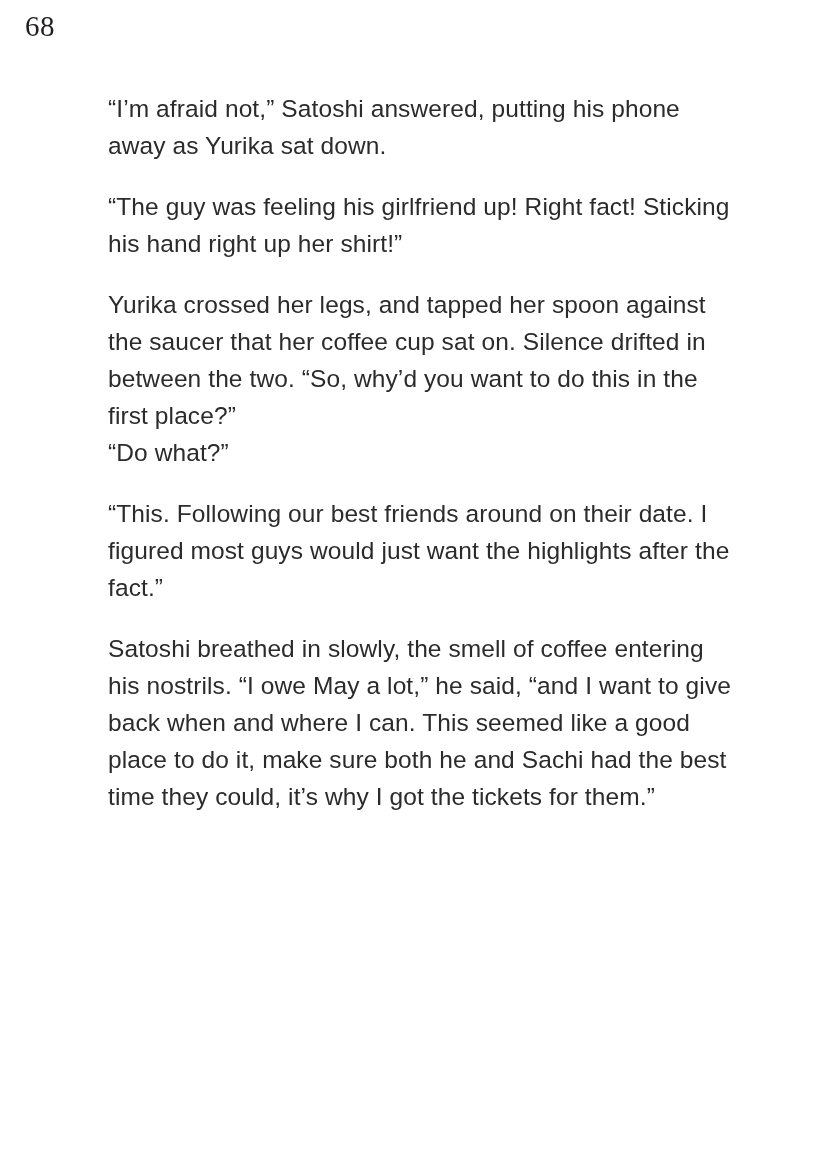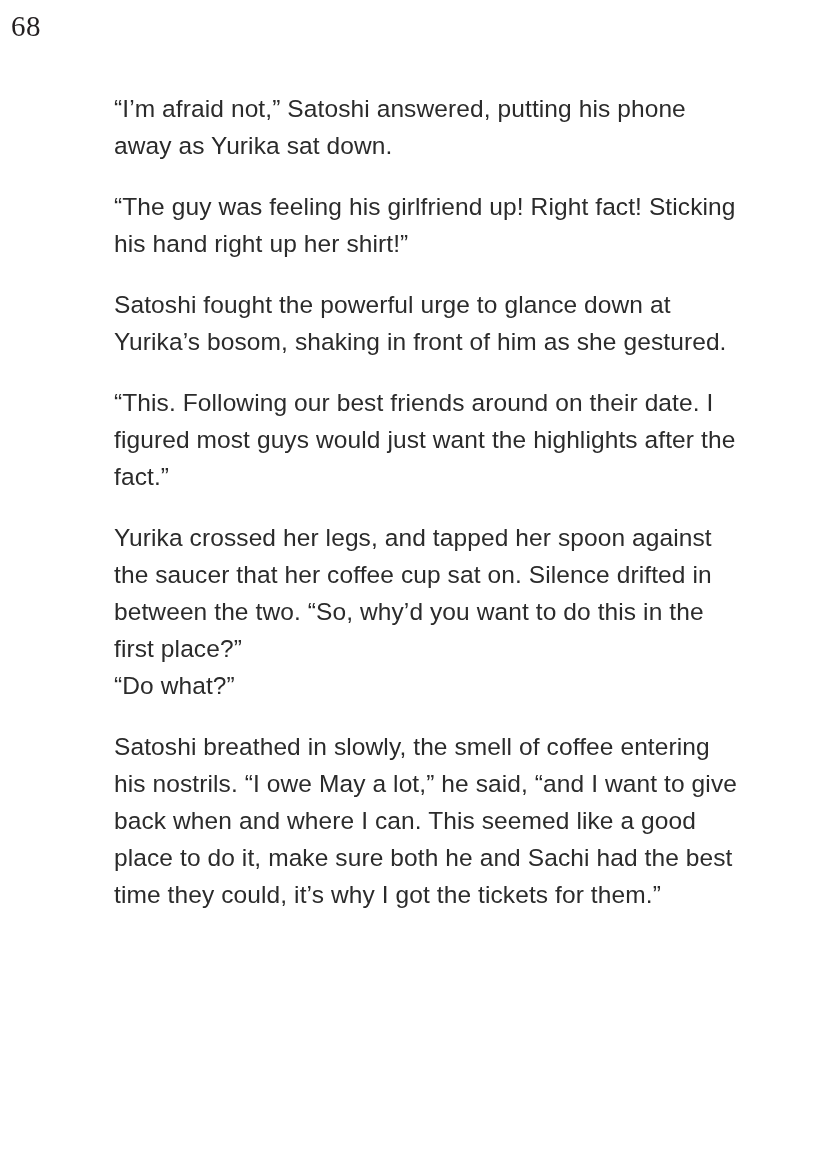--- a/index.html
+++ b/index.html
@@ -17,56 +17,55 @@
   }
   .page {
     position: relative;
     width: 827px;
     height: 1166px;
     box-sizing: border-box;
   }
   .page-number {
     position: absolute;
     top: 12px;
-    left: 11px;
+    left: 25px;
     font-family: "Liberation Serif", serif;
     font-size: 29px;
     line-height: 1;
     color: #231f20;
     letter-spacing: 0.5px;
   }
   .body-text {
     position: absolute;
     top: 90px;
     left: 100px;
     width: 640px;
   }
   .para {
     font-size: 24.5px;
     line-height: 37px;
     color: #2b2b2b;
-    margin: 0 0 24px 14px;
+    margin: 0 0 24px 8px;
     white-space: pre-wrap;
     font-family: "Liberation Sans", sans-serif;
     letter-spacing: 0.1px;
   }
   .para:last-child {
     margin-bottom: 0;
   }
 </style>
 </head>
 <body>
 
 <div class="page">
 
   <div class="page-number">68</div>
 
   <div class="body-text">
     <p class="para">“I’m afraid not,” Satoshi answered, putting his phone away as Yurika sat down.</p>
     <p class="para">“The guy was feeling his girlfriend up! Right fact! Sticking his hand right up her shirt!”</p>
-    <p class="para">Satoshi fought the powerful urge to glance down at Yurika’s bosom, shaking in front of him as she gestured.</p>
-    <p class="para">“This. Following our best friends around on their date. I figured most guys would just want the highlights after the fact.”</p>
     <p class="para">Yurika crossed her legs, and tapped her spoon against the saucer that her coffee cup sat on. Silence drifted in between the two. “So, why’d you want to do this in the first place?”
 “Do what?”</p>
+    <p class="para">“This. Following our best friends around on their date. I figured most guys would just want the highlights after the fact.”</p>
     <p class="para">Satoshi breathed in slowly, the smell of coffee entering his nostrils. “I owe May a lot,” he said, “and I want to give back when and where I can. This seemed like a good place to do it, make sure both he and Sachi had the best time they could, it’s why I got the tickets for them.”</p>
   </div>
 
 </div>
 
 </body></html>

